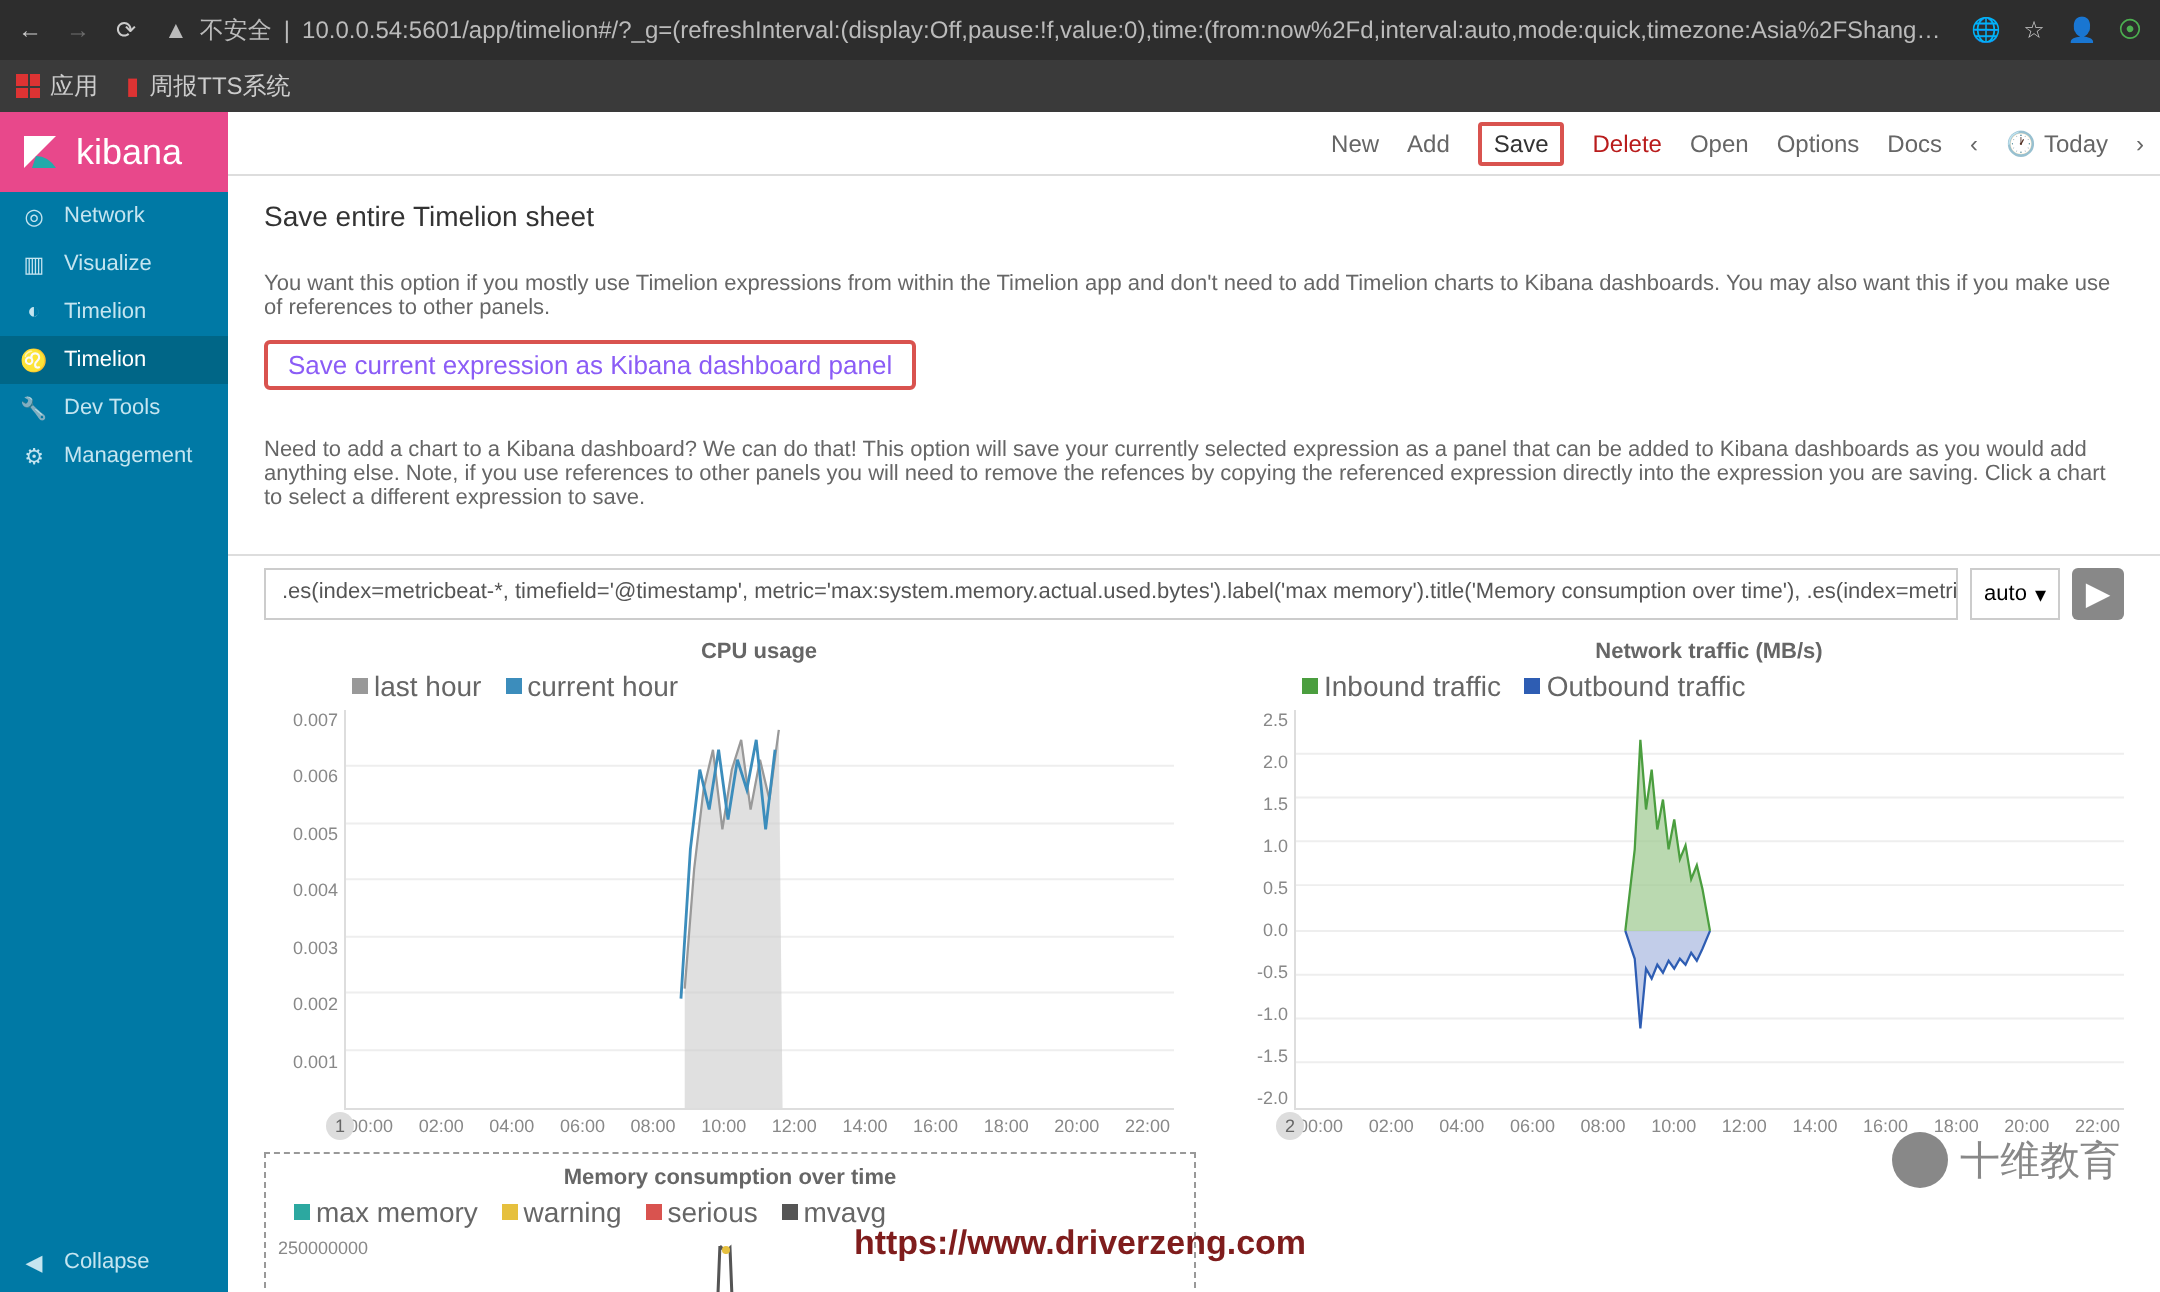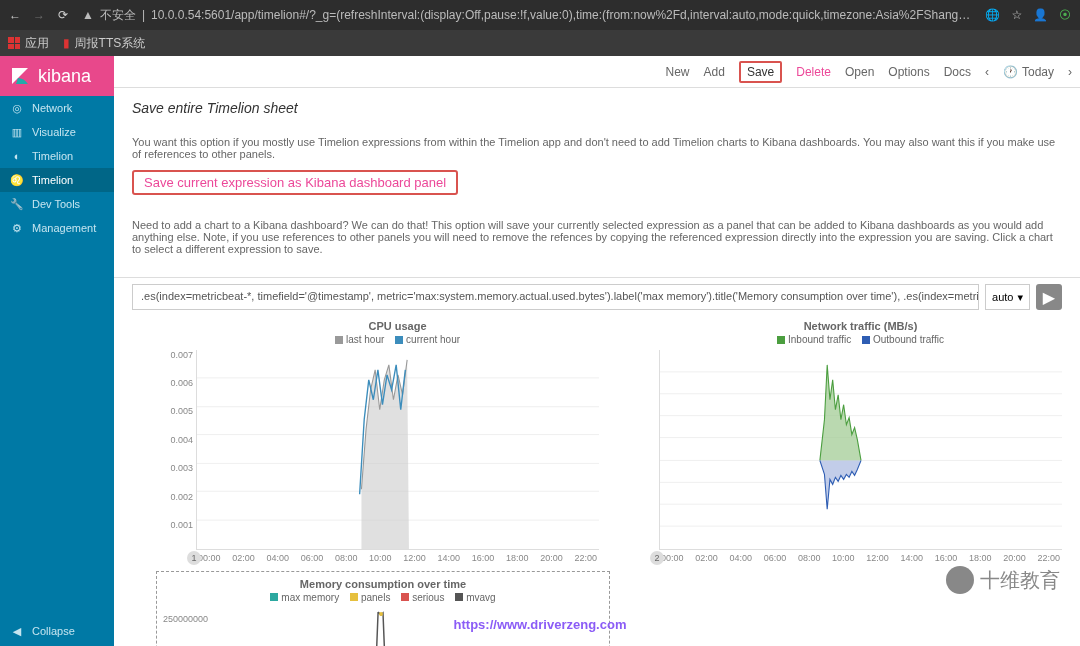--- a/index.html
+++ b/index.html
@@ -22,56 +22,56 @@
 .logo-area { background: #e8488b; height: 40px; display: flex; align-items: center; padding: 0 10px; gap: 8px; color: #fff; font-size: 18px; font-weight: 300; }
 .logo-k { width: 20px; height: 20px; position: relative; }
 .nav-item { height: 24px; display: flex; align-items: center; gap: 8px; padding: 0 10px; color: #c5e5f0; font-size: 11px; cursor: pointer; }
 .nav-item.active { background: #006687; color: #fff; }
 .nav-icon { width: 14px; height: 14px; display: inline-flex; align-items: center; justify-content: center; }
 .collapse-item { margin-top: auto; height: 30px; display: flex; align-items: center; gap: 8px; padding: 0 10px; color: #c5e5f0; font-size: 11px; }
 
 .main-content { flex: 1; display: flex; flex-direction: column; overflow: hidden; }
 .top-menu { height: 32px; border-bottom: 1px solid #ddd; display: flex; justify-content: flex-end; align-items: center; padding: 0 8px; gap: 14px; font-size: 12px; color: #666; background: #fff; }
 .top-menu .menu-item { cursor: pointer; }
-.top-menu .menu-item.disabled { color: #ec4899; }
+.top-menu .menu-item.disabled { color: #b91c1c; }
 .top-menu .save-highlight { border: 2px solid #d9534f; padding: 2px 6px; border-radius: 2px; color: #333; }
 .today-box { display: flex; align-items: center; gap: 4px; }
 
 .save-panel { padding: 12px 18px; border-bottom: 1px solid #ddd; font-size: 12px; color: #555; }
-.save-panel h3 { font-size: 14px; color: #333; font-weight: 400; margin-bottom: 3px; font-style: italic; }
+.save-panel h3 { font-size: 14px; color: #333; font-weight: 400; margin-bottom: 3px; }
 .save-panel .desc { margin-bottom: 10px; font-size: 11px; color: #666; margin-top: 20px; }
 .save-panel .highlight-box { border: 2px solid #d9534f; border-radius: 3px; display: inline-block; padding: 3px 10px; margin-bottom: 4px; }
-.save-panel .highlight-box h4 { font-size: 13px; font-weight: 400; color: #ec4899; }
+.save-panel .highlight-box h4 { font-size: 13px; font-weight: 400; color: #8b5cf6; }
 
 .expression-row { display: flex; align-items: center; padding: 6px 18px 10px; gap: 6px; }
 .expression-input { flex: 1; border: 1px solid #ccc; padding: 5px 8px; font-size: 11px; color: #555; background: #fff; height: 26px; overflow: hidden; white-space: nowrap; }
 .auto-select { border: 1px solid #ccc; padding: 4px 6px; font-size: 11px; background: #fff; height: 26px; display: flex; align-items: center; gap: 4px; }
 .play-btn { width: 26px; height: 26px; background: #888; color: #fff; display: flex; align-items: center; justify-content: center; border-radius: 3px; }
 
 .charts-area { flex: 1; padding: 0 18px; overflow: hidden; }
-.chart-row { display: flex; gap: 20px; margin-left: 24px; }
+.chart-row { display: flex; gap: 20px; }
 .chart-cell { flex: 1; position: relative; }
 .chart-title { text-align: center; font-size: 11px; color: #666; margin-bottom: 2px; font-weight: bold; }
-.chart-legend { text-align: center; font-size: 10px; color: #666; margin-bottom: 4px; }
+.chart-legend { text-align: left; font-size: 14px; color: #666; margin-bottom: 4px; }
 .legend-item { display: inline-flex; align-items: center; gap: 3px; margin: 0 4px; }
 .legend-swatch { width: 8px; height: 8px; display: inline-block; }
 .chart-plot { position: relative; height: 200px; border-left: 1px solid #ddd; border-bottom: 1px solid #ddd; }
 .chart-plot svg { position: absolute; top: 0; left: 0; width: 100%; height: 100%; }
 .y-labels { position: absolute; left: -38px; top: 0; height: 100%; display: flex; flex-direction: column; justify-content: space-between; font-size: 9px; color: #888; text-align: right; width: 34px; }
 .x-labels { display: flex; justify-content: space-between; font-size: 9px; color: #888; margin-top: 3px; padding: 0 2px; }
 .chart-num-badge { position: absolute; left: -10px; bottom: -16px; width: 14px; height: 14px; border-radius: 50%; background: #ddd; color: #666; font-size: 9px; display: flex; align-items: center; justify-content: center; }
 .grid-line { stroke: #eee; stroke-width: 1; }
 
 .chart-cell.memory { border: 1px dashed #999; padding: 6px 10px 10px; margin-top: 8px; }
 .chart-cell.memory .chart-plot { height: 130px; border: none; }
 .mem-y-labels { position: absolute; left: 6px; top: 42px; font-size: 9px; color: #888; display: flex; flex-direction: column; gap: 22px; justify-content: flex-end; }
 
 .watermark { position: absolute; right: 20px; bottom: 52px; font-size: 20px; color: #888; display: flex; align-items: center; gap: 6px; }
 .watermark-icon { width: 28px; height: 28px; border-radius: 50%; background: #888; position: relative; }
-.url-watermark { position: absolute; left: 50%; bottom: 14px; transform: translateX(-50%); color: #8b5cf6; font-size: 13px; font-weight: bold; }
+.url-watermark { position: absolute; left: 50%; bottom: 14px; transform: translateX(-50%); color: #7f1d1d; font-size: 17px; font-weight: bold; }
 </style>
 </head>
 <body>
 
 <div class="browser-bar">
   <div class="nav-icons">
     <span class="browser-icon">←</span>
     <span class="browser-icon" style="opacity:.4">→</span>
     <span class="browser-icon">⟳</span>
   </div>
@@ -242,20 +242,32 @@
             <span class="legend-item">
                 <span class="legend-swatch" style="background:#4b9e3f"></span>
                 <span>Inbound traffic</span>
               </span>
             <span class="legend-item">
                 <span class="legend-swatch" style="background:#2e5db3"></span>
                 <span>Outbound traffic</span>
               </span>
           </div>
           <div class="chart-plot">
+            <div class="y-labels">
+              <span>2.5</span>
+                <span>2.0</span>
+                <span>1.5</span>
+                <span>1.0</span>
+                <span>0.5</span>
+                <span>0.0</span>
+                <span>-0.5</span>
+                <span>-1.0</span>
+                <span>-1.5</span>
+                <span>-2.0</span>
+            </div>
             <svg viewBox="0 0 440 200" preserveAspectRatio="none">
               <line class="grid-line" x1="0" y1="22" x2="440" y2="22"></line>
                 <line class="grid-line" x1="0" y1="44" x2="440" y2="44"></line>
                 <line class="grid-line" x1="0" y1="66" x2="440" y2="66"></line>
                 <line class="grid-line" x1="0" y1="88" x2="440" y2="88"></line>
                 <line class="grid-line" x1="0" y1="111" x2="440" y2="111"></line>
                 <line class="grid-line" x1="0" y1="133" x2="440" y2="133"></line>
                 <line class="grid-line" x1="0" y1="155" x2="440" y2="155"></line>
                 <line class="grid-line" x1="0" y1="177" x2="440" y2="177"></line>
               <path d="M175 111 L180 70 L183 15 L186 50 L189 30 L192 60 L195 45 L198 70 L201 55 L204 75 L207 68 L210 85 L213 78 L216 90 L220 111 L175 111 Z" fill="#9cc98f" opacity="0.7"></path>
@@ -285,21 +297,21 @@
       <div class="chart-row">
         <div class="chart-cell memory">
           <div class="chart-title">Memory consumption over time</div>
           <div class="chart-legend">
             <span class="legend-item">
                 <span class="legend-swatch" style="background:#2ca8a0"></span>
                 <span>max memory</span>
               </span>
             <span class="legend-item">
                 <span class="legend-swatch" style="background:#e6c03e"></span>
-                <span>panels</span>
+                <span>warning</span>
               </span>
             <span class="legend-item">
                 <span class="legend-swatch" style="background:#d9534f"></span>
                 <span>serious</span>
               </span>
             <span class="legend-item">
                 <span class="legend-swatch" style="background:#555"></span>
                 <span>mvavg</span>
               </span>
           </div>

